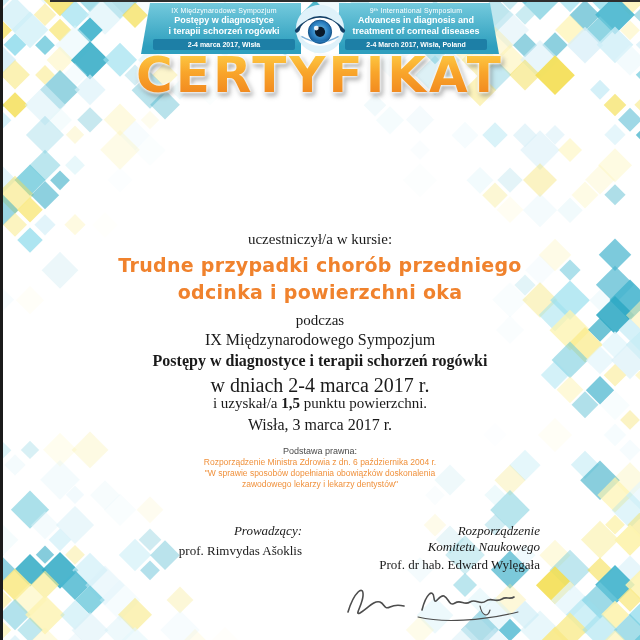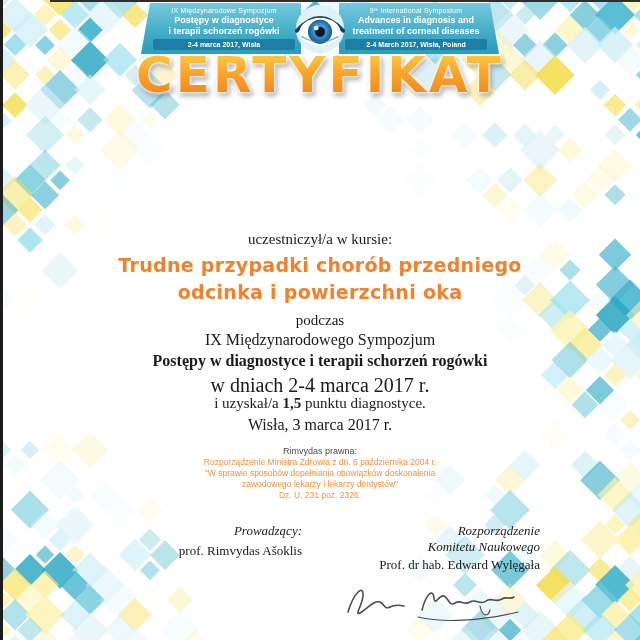--- a/index.html
+++ b/index.html
@@ -425,31 +425,30 @@
   </div>
 
   <div class="t t-podczas">podczas</div>
   <div class="t t-symp">IX Międzynarodowego Sympozjum</div>
   <div class="t t-sympbold">Postępy w diagnostyce i terapii schorzeń rogówki</div>
   <div class="t t-dates">w dniach 2-4 marca 2017 r.</div>
 
   <div class="t t-points">
     <span>i uzyskał/a</span>
     <b>1,5</b>
-    <span>punktu diagnostyce.</span>
+    <span>punktu powierzchni.</span>
   </div>
 
   <div class="t t-place">Wisła, 3 marca 2017 r.</div>
 
   <div class="legal">
-    <div class="legal-label">Rimvydas prawna:</div>
+    <div class="legal-label">Podstawa prawna:</div>
     <div class="legal-line">Rozporządzenie Ministra Zdrowia z dn. 6 października 2004 r.</div>
     <div class="legal-line">"W sprawie sposobów dopełniania obowiązków doskonalenia</div>
     <div class="legal-line">zawodowego lekarzy i lekarzy dentystów"</div>
-    <div class="legal-line">Dz. U. 231 poz. 2326.</div>
   </div>
 
   <div class="sig sig-left">
     <div class="sig-role">Prowadzący:</div>
     <div class="sig-name">prof. Rimvydas Ašoklis</div>
   </div>
 
   <div class="sig sig-right">
     <div class="sig-role">Rozporządzenie</div>
     <div class="sig-role">Komitetu Naukowego</div>

